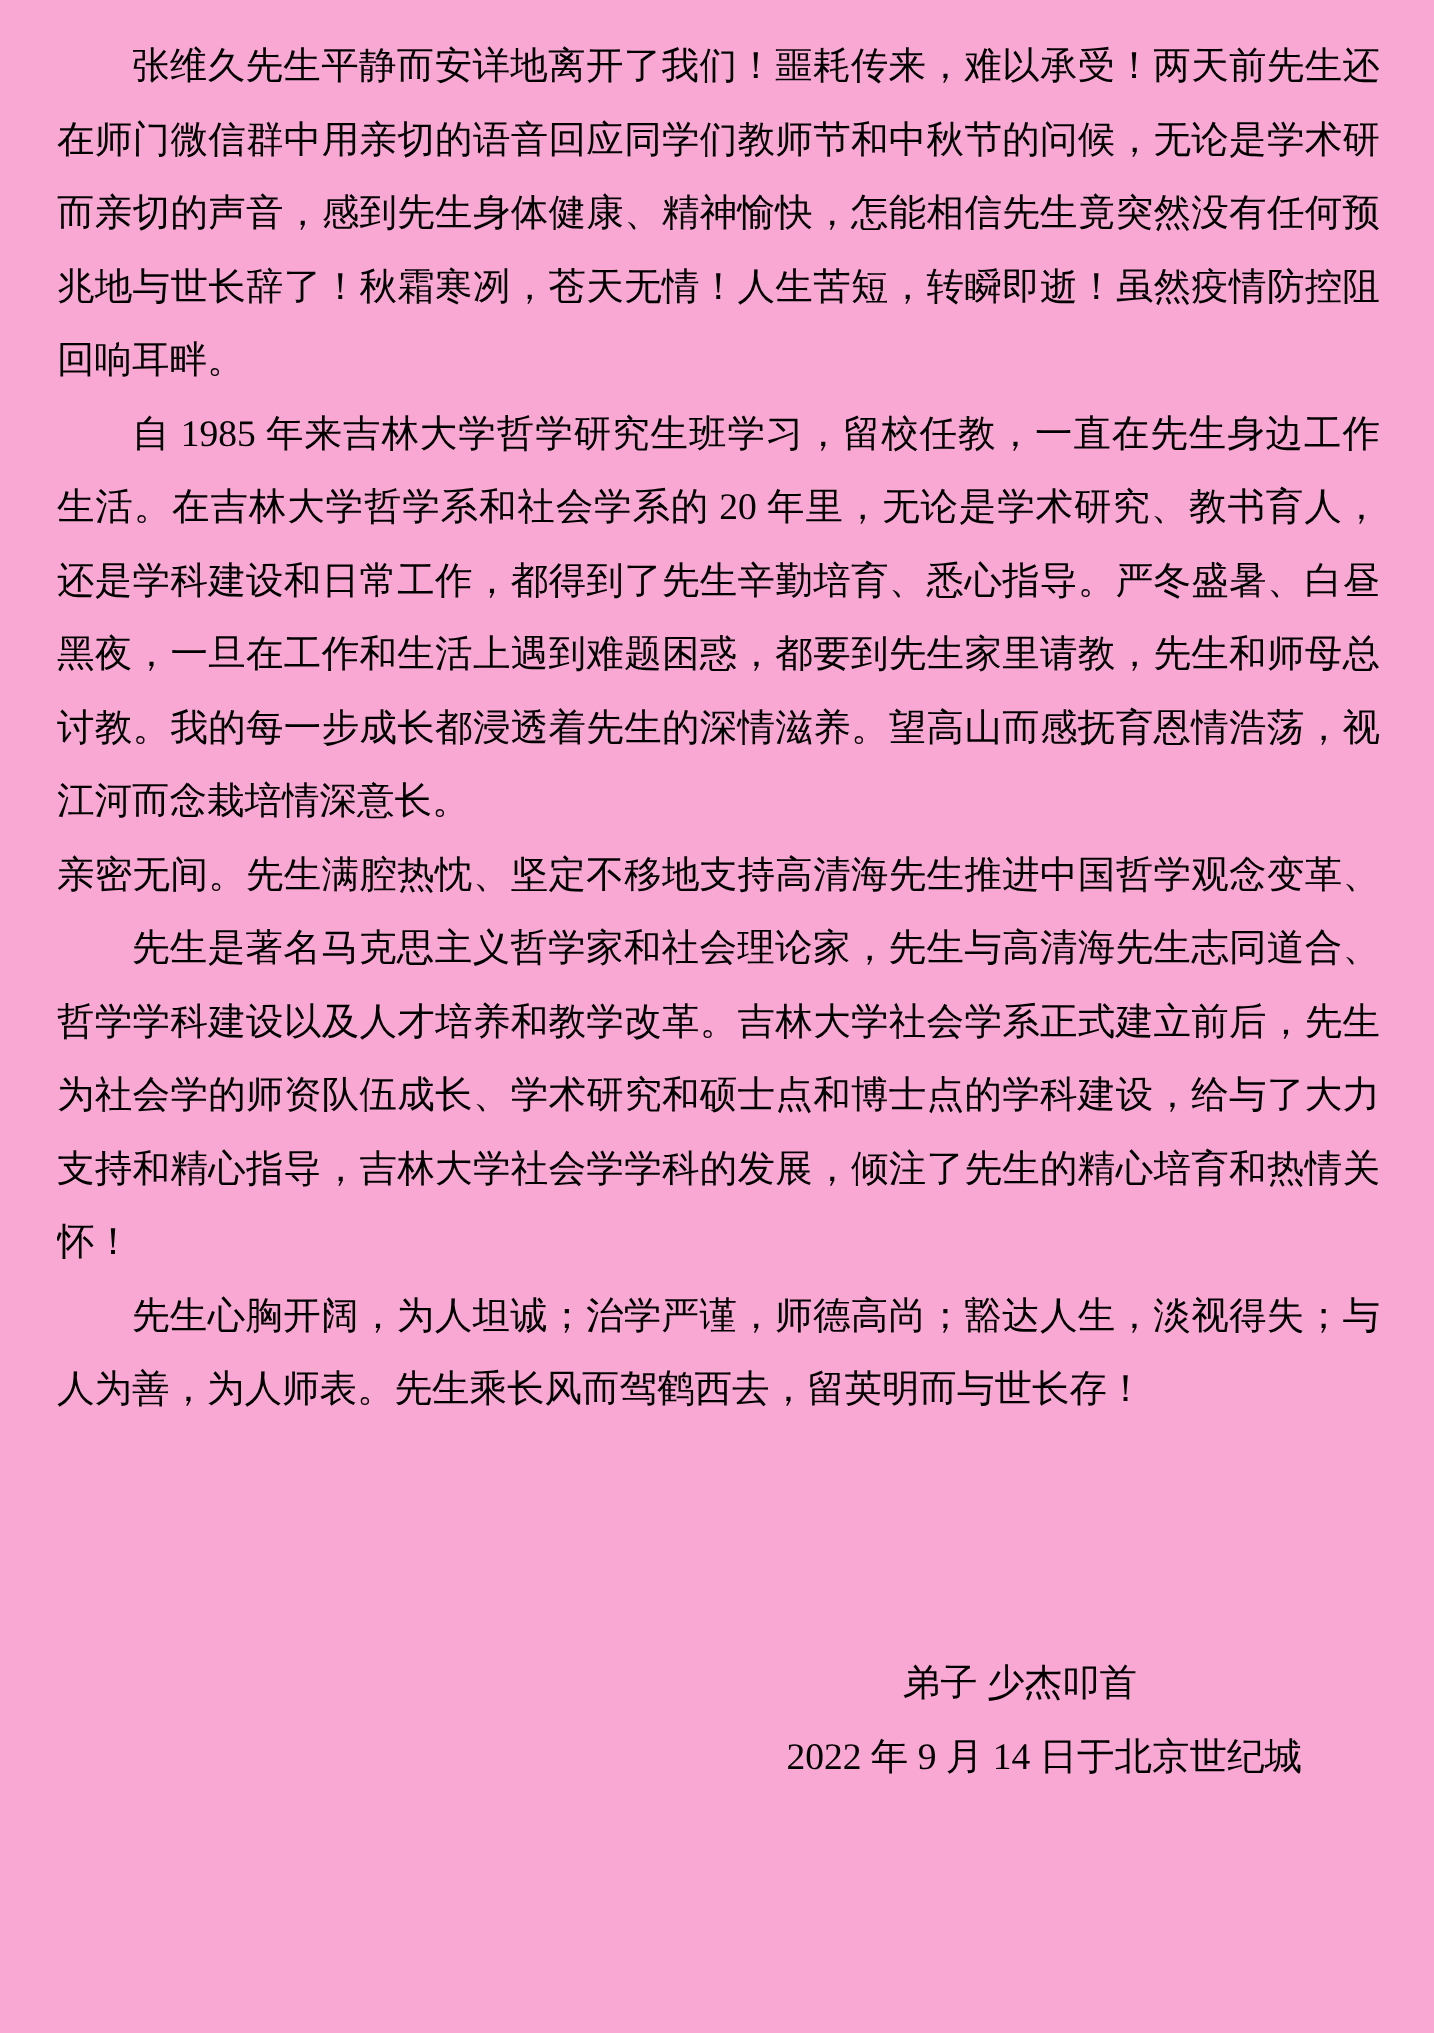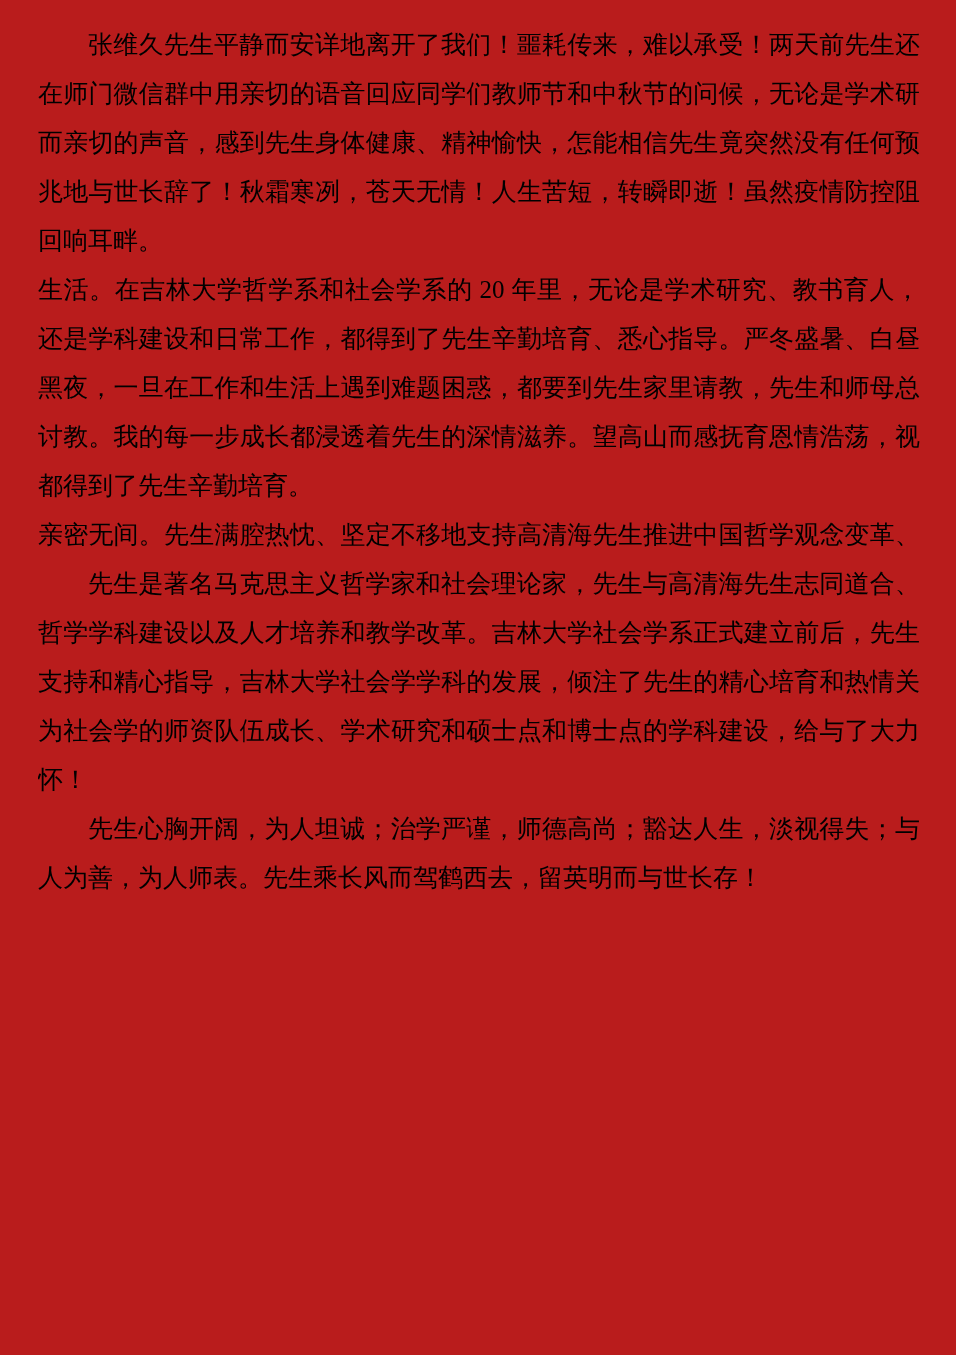--- a/index.html
+++ b/index.html
@@ -14,21 +14,21 @@
     font-family: "Liberation Serif", "DejaVu Serif", serif;
     color: #000000;
   }
   .page {
     box-sizing: border-box;
     width: 956px;
     height: 1355px;
     padding: 20px 36px 0 38px;
     font-size: 25px;
     line-height: 49px;
-    background: #b91c1c;
+    background: #f9a8d4;
   }
   .paragraph {
     margin: 0;
     padding: 0;
   }
   .line {
     text-align: justify;
     text-align-last: justify;
     text-justify: distribute;
     height: 49px;
@@ -57,32 +57,37 @@
 <div class="page">
   <div>
       <div class="paragraph">
         <div class="line indent">张维久先生平静而安详地离开了我们！噩耗传来，难以承受！两天前先生还</div>
         <div class="line">在师门微信群中用亲切的语音回应同学们教师节和中秋节的问候，无论是学术研究</div>
         <div class="line">而亲切的声音，感到先生身体健康、精神愉快，怎能相信先生竟突然没有任何预</div>
         <div class="line">兆地与世长辞了！秋霜寒冽，苍天无情！人生苦短，转瞬即逝！虽然疫情防控阻</div>
         <div class="line last">回响耳畔。</div>
       </div>
       <div class="paragraph">
+        <div class="line indent">自 1985 年来吉林大学哲学研究生班学习，留校任教，一直在先生身边工作</div>
         <div class="line">生活。在吉林大学哲学系和社会学系的 20 年里，无论是学术研究、教书育人，</div>
         <div class="line">还是学科建设和日常工作，都得到了先生辛勤培育、悉心指导。严冬盛暑、白昼</div>
         <div class="line">黑夜，一旦在工作和生活上遇到难题困惑，都要到先生家里请教，先生和师母总</div>
         <div class="line">讨教。我的每一步成长都浸透着先生的深情滋养。望高山而感抚育恩情浩荡，视</div>
-        <div class="line last">都得到了先生辛勤培育。</div>
+        <div class="line last">江河而念栽培情深意长。</div>
       </div>
       <div class="paragraph">
         <div class="line">亲密无间。先生满腔热忱、坚定不移地支持高清海先生推进中国哲学观念变革、</div>
         <div class="line indent">先生是著名马克思主义哲学家和社会理论家，先生与高清海先生志同道合、</div>
         <div class="line">哲学学科建设以及人才培养和教学改革。吉林大学社会学系正式建立前后，先生</div>
+        <div class="line">为社会学的师资队伍成长、学术研究和硕士点和博士点的学科建设，给与了大力</div>
         <div class="line">支持和精心指导，吉林大学社会学学科的发展，倾注了先生的精心培育和热情关</div>
-        <div class="line">为社会学的师资队伍成长、学术研究和硕士点和博士点的学科建设，给与了大力</div>
         <div class="line last">怀！</div>
       </div>
       <div class="paragraph">
         <div class="line indent">先生心胸开阔，为人坦诚；治学严谨，师德高尚；豁达人生，淡视得失；与</div>
         <div class="line last">人为善，为人师表。先生乘长风而驾鹤西去，留英明而与世长存！</div>
       </div>
     </div>
+  <div class="signature">
+    <div class="sig-line sig-name">弟子 少杰叩首</div>
+    <div class="sig-line sig-date">2022 年 9 月 14 日于北京世纪城</div>
+  </div>
 </div>
 
 </body></html>

